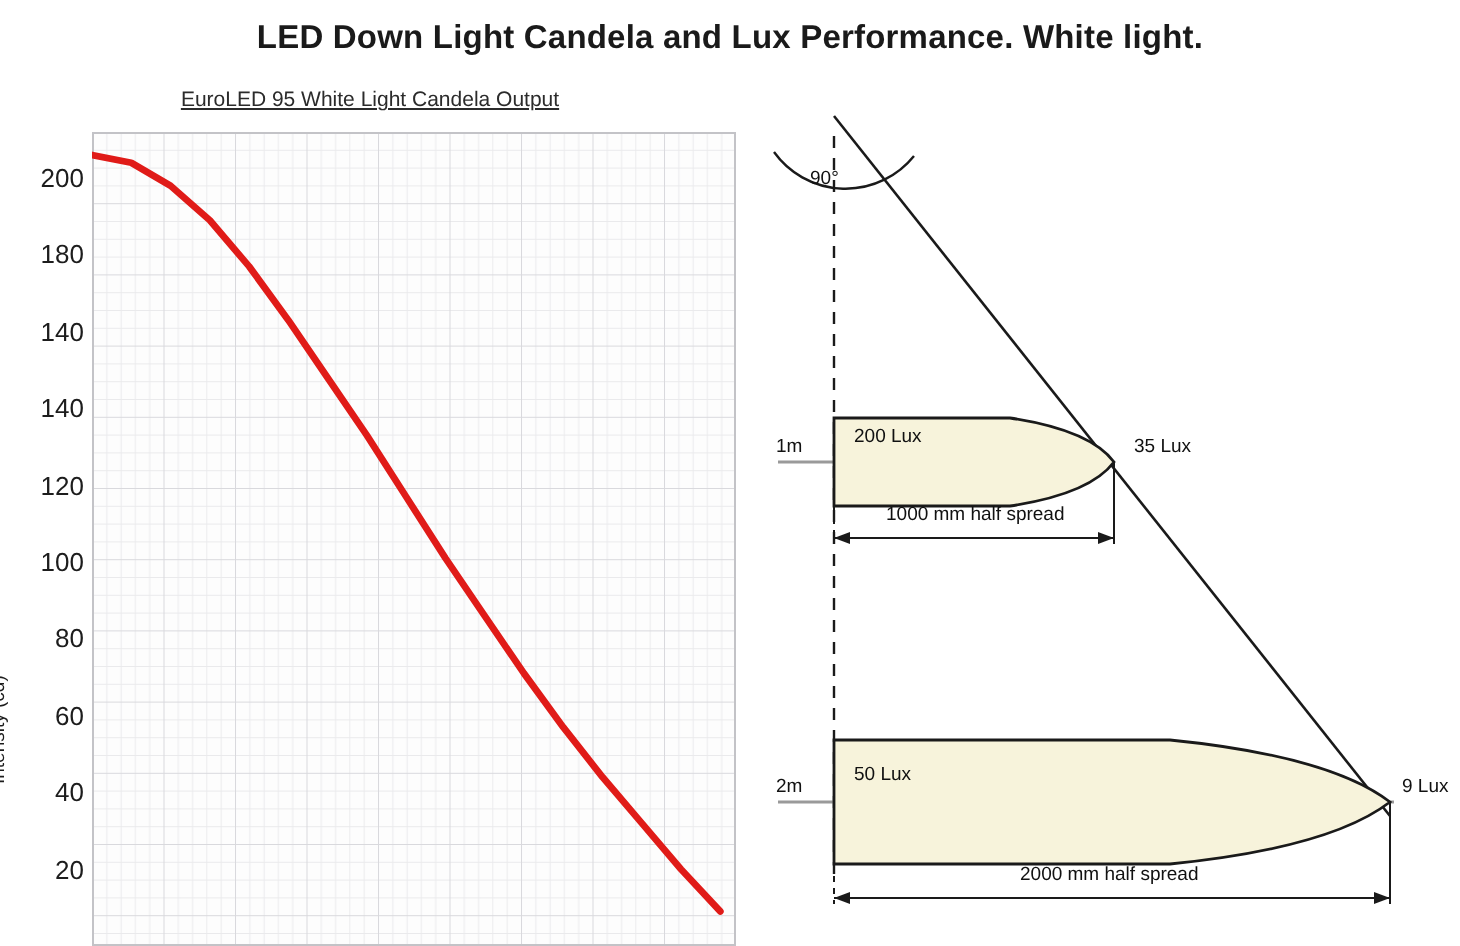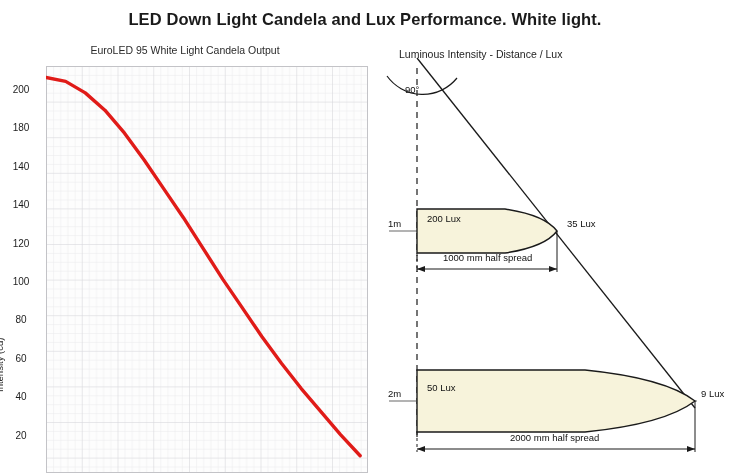--- a/index.html
+++ b/index.html
@@ -16,29 +16,29 @@
     position:absolute;left:0;top:10px;width:730px;
     text-align:center;
     font-size:16.5px;font-weight:bold;color:#1a1a1a;
     letter-spacing:.1px;
   }
 
   
   .chart-panel{position:absolute;left:0;top:40px;width:385px;height:433px;}
   .chart-title{
     position:absolute;left:0;top:4px;width:370px;text-align:center;
-    font-size:10.5px;color:#2b2b2b;
+    font-size:10.5px;color:#2b2b2b;text-decoration:underline;
   }
   .plot-area{
     position:absolute;left:46px;top:26px;width:322px;height:407px;
   }
   .plot-svg{display:block;}
   .ytick{
     position:absolute;right:0;transform:translateY(-50%);
-    font-size:10px;color:#1d1d1d;text-align:center;width:42px;
+    font-size:13px;color:#1d1d1d;text-align:right;width:42px;
     padding-right:4px;
   }
   .ytick-wrap{position:absolute;left:0;top:26px;width:46px;height:407px;}
   .ylabel{
     position:absolute;left:-6px;top:352px;
     font-size:9.5px;color:#1d1d1d;
     transform:rotate(-90deg);transform-origin:left top;
     white-space:nowrap;
   }
 
@@ -92,21 +92,20 @@
         <polyline id="curve-path" fill="none" stroke="#e01b18" stroke-width="3.4" stroke-linecap="round" stroke-linejoin="round" points="0.00,11.52 19.63,15.36 39.27,26.88 58.90,44.16 78.54,67.19 98.17,94.07 117.80,122.87 137.44,151.67 157.07,182.38 176.71,213.10 196.34,241.90 215.98,270.69 235.61,297.57 255.24,322.53 274.88,345.57 294.51,368.60 314.15,389.72"></polyline>
       </svg>
     </div>
 
     <div class="ylabel">Intensity (cd)</div>
 
   </div>
 
   <div class="diagram-panel">
 
-    <div class="diag-title">Luminous Intensity - Distance / Lux</div>
 
     <svg class="diag-svg" width="345" height="433" viewBox="0 0 345 433">
 
       <line x1="32" y1="28" x2="32" y2="400" stroke="#1a1a1a" stroke-width="1.2" stroke-dasharray="6 5"></line>
 
       <path d="M 2 36 A 44 44 0 0 0 72 38" fill="none" stroke="#1a1a1a" stroke-width="1.2"></path>
 
       <line x1="32" y1="18" x2="310" y2="368" stroke="#1a1a1a" stroke-width="1.3"></line>
 
       <line x1="4" y1="191" x2="172" y2="191" stroke="#9a9a9a" stroke-width="1.4"></line>

